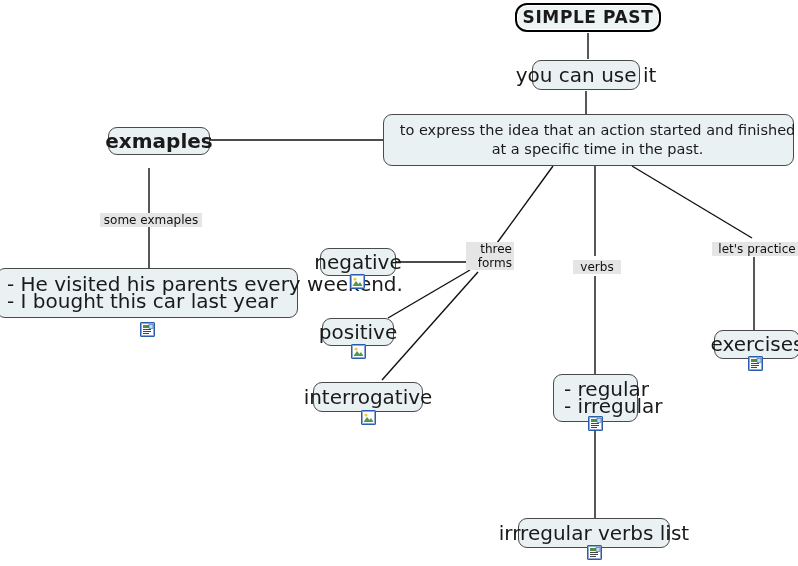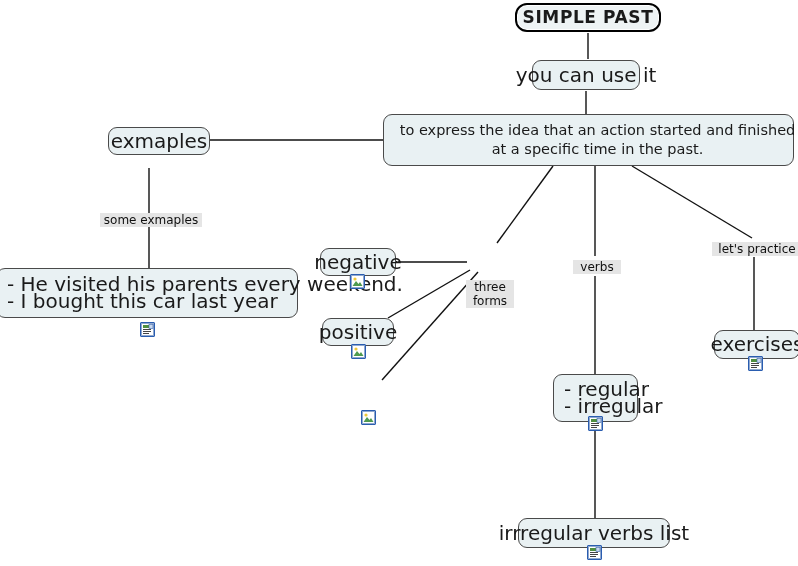--- a/index.html
+++ b/index.html
@@ -132,21 +132,21 @@
 
   <div class="node" style="left:532px; top:60px; width:108px; height:30px;">
     <span>you can use it</span>
   </div>
 
   <div class="node wide-stmt" style="left:383px; top:114px; width:411px; height:52px;">
     <span>to express the idea that an action started and finished
 at a specific time in the past.</span>
   </div>
 
-  <div class="node" style="left:108px; top:127px; width:102px; height:28px;">
+  <div class="node" style="left:108px; top:127px; width:102px; height:28px;font-weight:bold;">
     <span>exmaples</span>
   </div>
 
   <div class="node multiline" style="left:-4px; top:268px; width:302px; height:50px;">
     <span>- He visited his parents every weekend.
 - I bought this car last year</span>
   </div>
   <span class="node-icon" style="left:140px; top:322px;">
     <svg width="13" height="13" viewBox="0 0 13 13">
       <rect x="0.5" y="0.5" width="12" height="12" fill="#ffffff" stroke="#8fa8cf" stroke-width="1"></rect>
@@ -173,20 +173,23 @@
     <span>positive</span>
   </div>
   <span class="node-icon" style="left:351px; top:344px;">
     <svg width="13" height="13" viewBox="0 0 13 13">
       <rect x="0.5" y="0.5" width="12" height="12" fill="#ffffff" stroke="#8fa8cf" stroke-width="1"></rect>
       <circle cx="4" cy="4" r="1.6" fill="#f0c93a"></circle>
       <path d="M1.5,11 L5,6 L7.5,9 L9,7 L11.5,11 z" fill="#4f9a4f"></path>
     </svg>
   </span>
 
+  <div class="node" style="left:313px; top:382px; width:110px; height:30px;">
+    <span>interrogative</span>
+  </div>
   <span class="node-icon" style="left:361px; top:410px;">
     <svg width="13" height="13" viewBox="0 0 13 13">
       <rect x="0.5" y="0.5" width="12" height="12" fill="#ffffff" stroke="#8fa8cf" stroke-width="1"></rect>
       <circle cx="4" cy="4" r="1.6" fill="#f0c93a"></circle>
       <path d="M1.5,11 L5,6 L7.5,9 L9,7 L11.5,11 z" fill="#4f9a4f"></path>
     </svg>
   </span>
 
   <div class="node multiline" style="left:553px; top:374px; width:85px; height:48px;">
     <span>- regular
@@ -226,20 +229,20 @@
       <rect x="2" y="2" width="6" height="3" fill="#4f8f3f"></rect>
       <rect x="2" y="6" width="8" height="1" fill="#444444"></rect>
       <rect x="2" y="8" width="8" height="1" fill="#444444"></rect>
       <rect x="2" y="10" width="6" height="1" fill="#444444"></rect>
       <rect x="8" y="1.5" width="4" height="4" fill="#c8d8ee" stroke="#3a63a8" stroke-width="0.6"></rect>
     </svg>
   </span>
 
   <div class="link-label" style="left:100px; top:213px; width:98px;">some exmaples</div>
 
-  <div class="link-label" style="left:466px; top:242px; width:44px; text-align:center;margin-top:38px;">three
+  <div class="link-label" style="left:466px; top:242px; width:44px; text-align:right;">three
 forms</div>
 
   <div class="link-label" style="left:573px; top:260px; width:44px;">verbs</div>
 
   <div class="link-label" style="left:712px; top:242px; width:86px;">let's practice</div>
 
 </div>
 
 </body></html>

